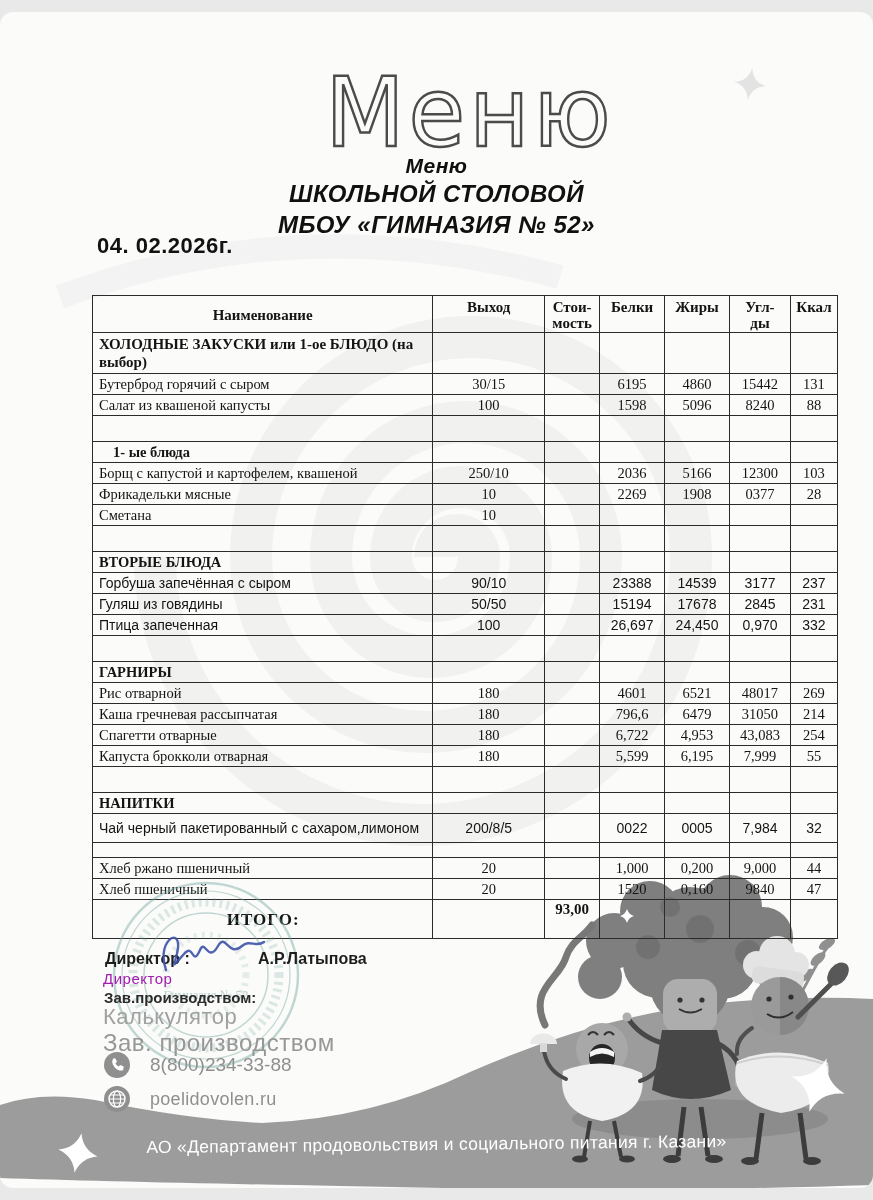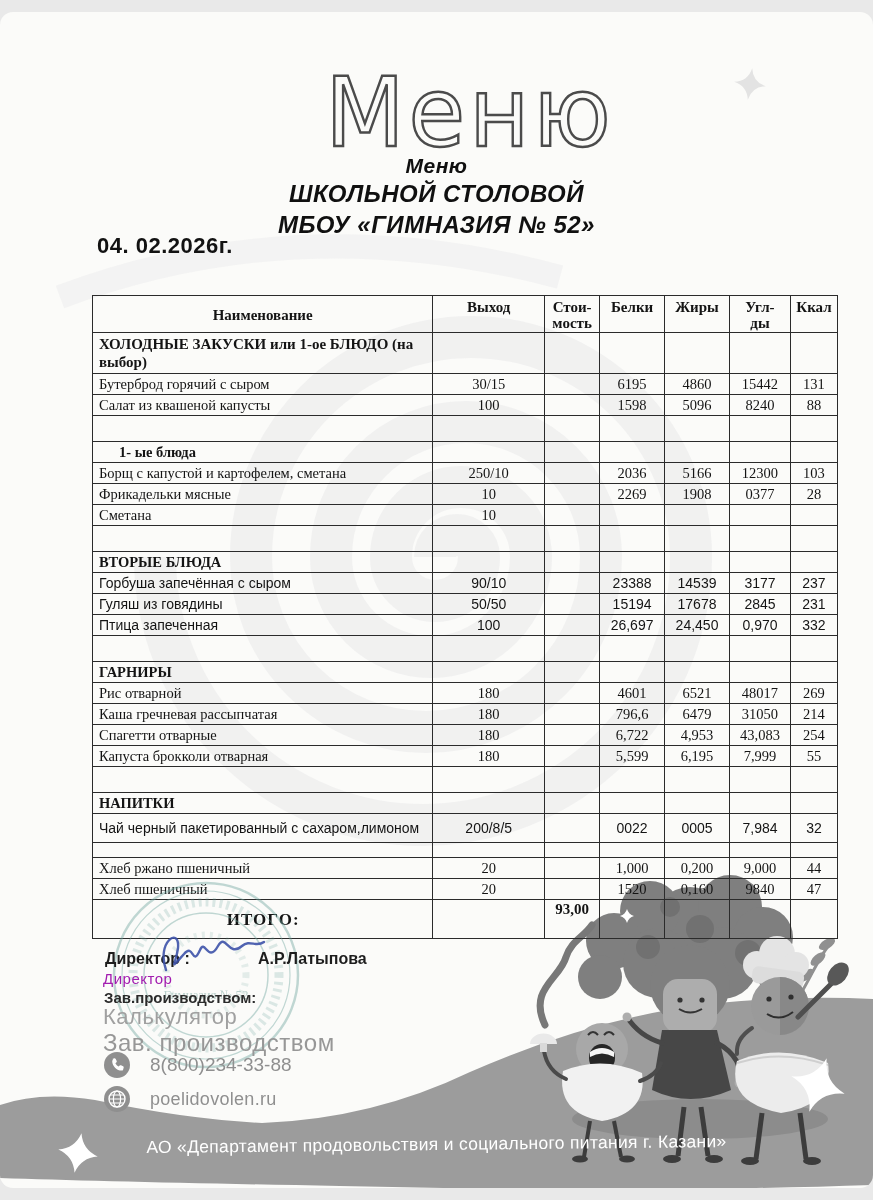--- a/index.html
+++ b/index.html
@@ -20,21 +20,21 @@
   .menu-table{position:absolute;left:92px;top:283px;width:746px;z-index:2;border-collapse:collapse;
               font-size:14.5px;color:#141414;}
   .menu-table th,.menu-table td{border:1px solid #2b2b2b;padding:1px 5px;vertical-align:middle;}
   .menu-table th{font-weight:bold;font-size:15px;white-space:pre-line;vertical-align:top;line-height:16px;padding-top:3px;}
   .menu-table th.c-name{vertical-align:middle;text-align:center;}
   .menu-table td{height:18px;line-height:17px;}
   .menu-table td.c-name{text-align:left;padding-left:6px;}
   .menu-table td.c-num{text-align:center;}
   tr.row-section td,tr.row-section2 td{font-weight:bold;}
   tr.row-section2 td.c-name{font-size:15px;line-height:18px;padding-top:2px;padding-bottom:2px;}
-  tr.indent td.c-name{padding-left:26px;}
+  tr.indent td.c-name{padding-left:20px;}
   tr.row-empty td{height:23px;}
   tr.row-empty-small td{height:12px;}
   tr.row-item-tall td{height:26px;}
   tr.sans{font-family:"Liberation Sans",sans-serif;font-size:14px;}
   tr.row-total td{height:36px;}
   tr.row-total td.c-name{text-align:center;font-weight:bold;font-size:17px;letter-spacing:1px;}
   tr.row-total td.c-price{font-weight:bold;vertical-align:top;font-size:15px;}
   
   .sig-line{position:absolute;z-index:4;font-family:"Liberation Sans",sans-serif;}
   .lab-director{left:105px;top:938px;font-weight:bold;font-size:16px;color:#1d1d1d;}
@@ -147,21 +147,21 @@
         <tr class="row-section indent">
           <td class="c-name">1- ые блюда</td>
           <td class="c-num"></td>
           <td class="c-num c-price"></td>
           <td class="c-num"></td>
           <td class="c-num"></td>
           <td class="c-num"></td>
           <td class="c-num"></td>
         </tr>
         <tr class="row-item">
-          <td class="c-name">Борщ с капустой и картофелем, сметана</td>
+          <td class="c-name">Борщ с капустой и картофелем, квашеной</td>
           <td class="c-num">250/10</td>
           <td class="c-num c-price"></td>
           <td class="c-num">2036</td>
           <td class="c-num">5166</td>
           <td class="c-num">12300</td>
           <td class="c-num">103</td>
         </tr>
         <tr class="row-item">
           <td class="c-name">Фрикадельки мясные</td>
           <td class="c-num">10</td>

